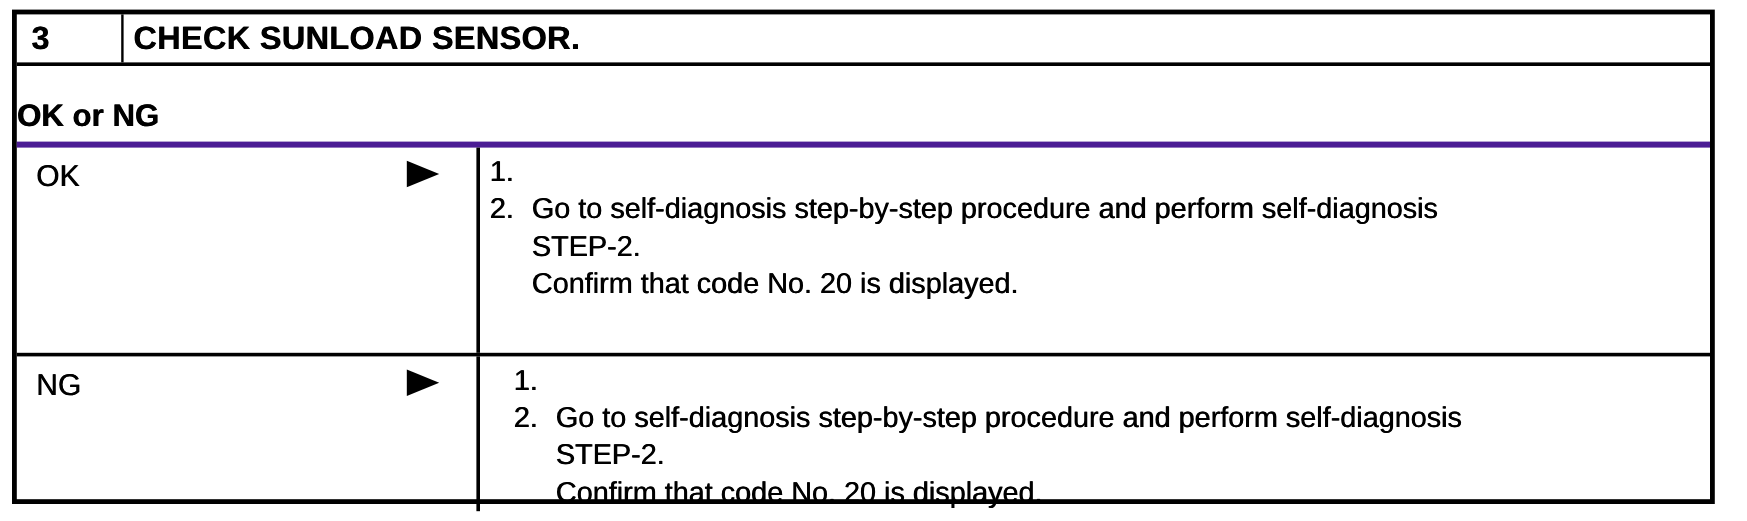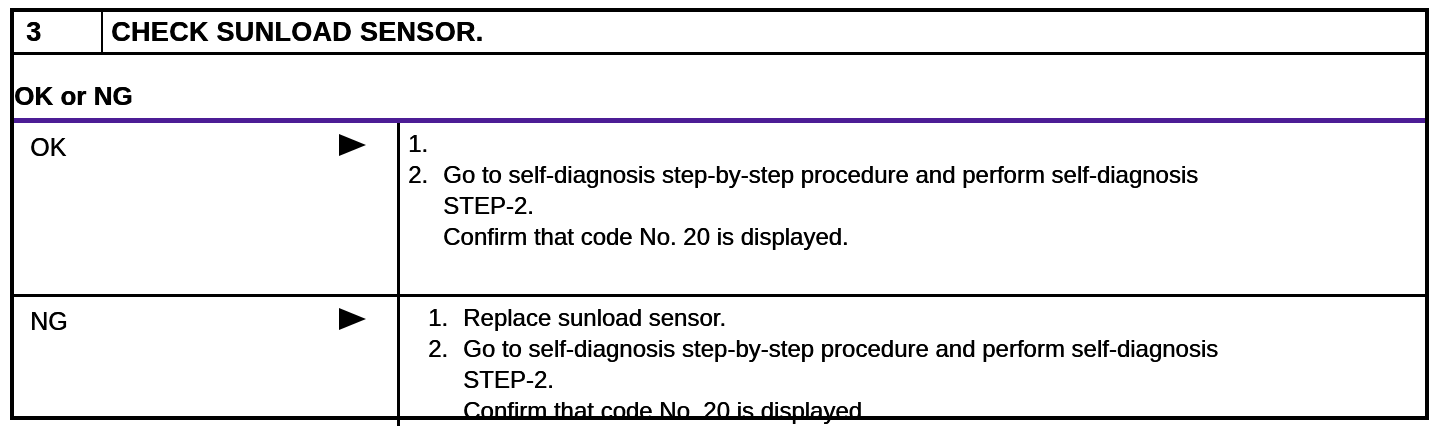--- a/index.html
+++ b/index.html
@@ -127,21 +127,20 @@
     </div>
 
     <div class="result-row ng">
       <div class="label-cell">
         <span class="result-label">NG</span>
         <span class="arrow"></span>
       </div>
       <div class="action-cell">
         <div class="action-line">
           <span class="action-num">1.</span>
-          <span>Replace sunload sensor.</span>
         </div>
         <div class="action-line">
           <span class="action-num">2.</span>
           <span>Go to self-diagnosis step-by-step procedure and perform self-diagnosis</span>
         </div>
         <div class="action-line action-cont">
           <span>STEP-2.</span>
         </div>
         <div class="action-line action-cont">
           <span>Confirm that code No. 20 is displayed.</span>

